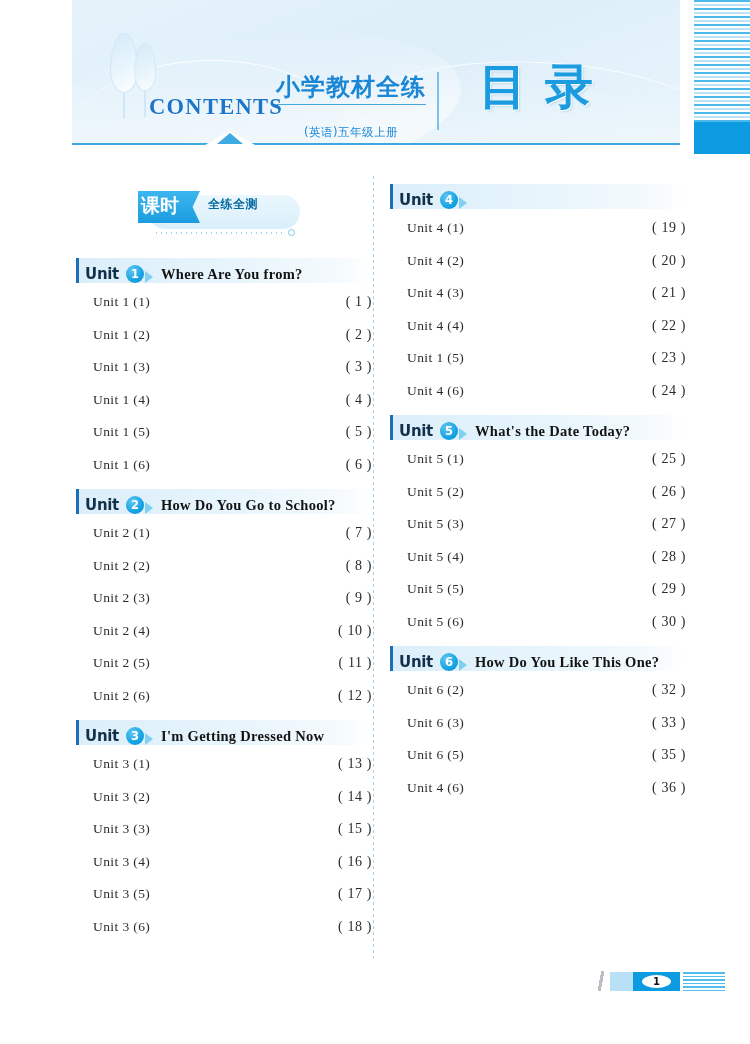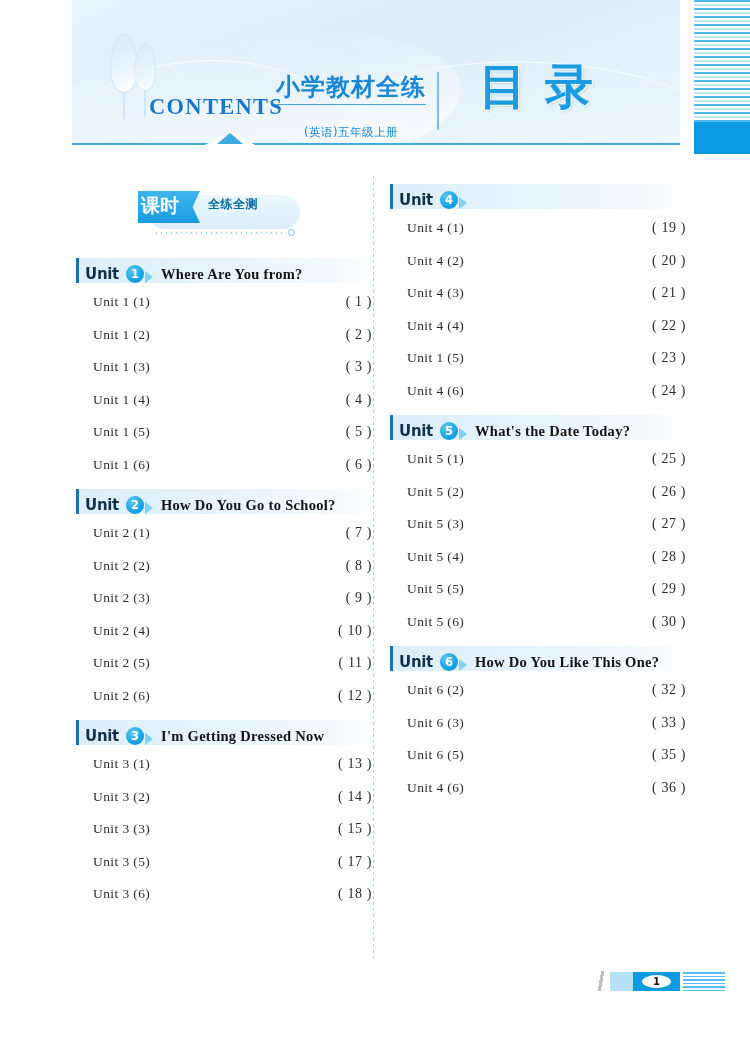--- a/index.html
+++ b/index.html
@@ -542,20 +542,25 @@
       <span class="toc-label">Unit 3 (2)</span>
       <span class="toc-leader"></span>
       <span class="toc-page">( 14 )</span>
     </div>
     <div class="toc-row">
       <span class="toc-label">Unit 3 (3)</span>
       <span class="toc-leader"></span>
       <span class="toc-page">( 15 )</span>
     </div>
     <div class="toc-row">
+      <span class="toc-label">Unit 3 (4)</span>
+      <span class="toc-leader"></span>
+      <span class="toc-page">( 16 )</span>
+    </div>
+    <div class="toc-row">
       <span class="toc-label">Unit 3 (5)</span>
       <span class="toc-leader"></span>
       <span class="toc-page">( 17 )</span>
     </div>
     <div class="toc-row">
       <span class="toc-label">Unit 3 (6)</span>
       <span class="toc-leader"></span>
       <span class="toc-page">( 18 )</span>
     </div>
   </div>

